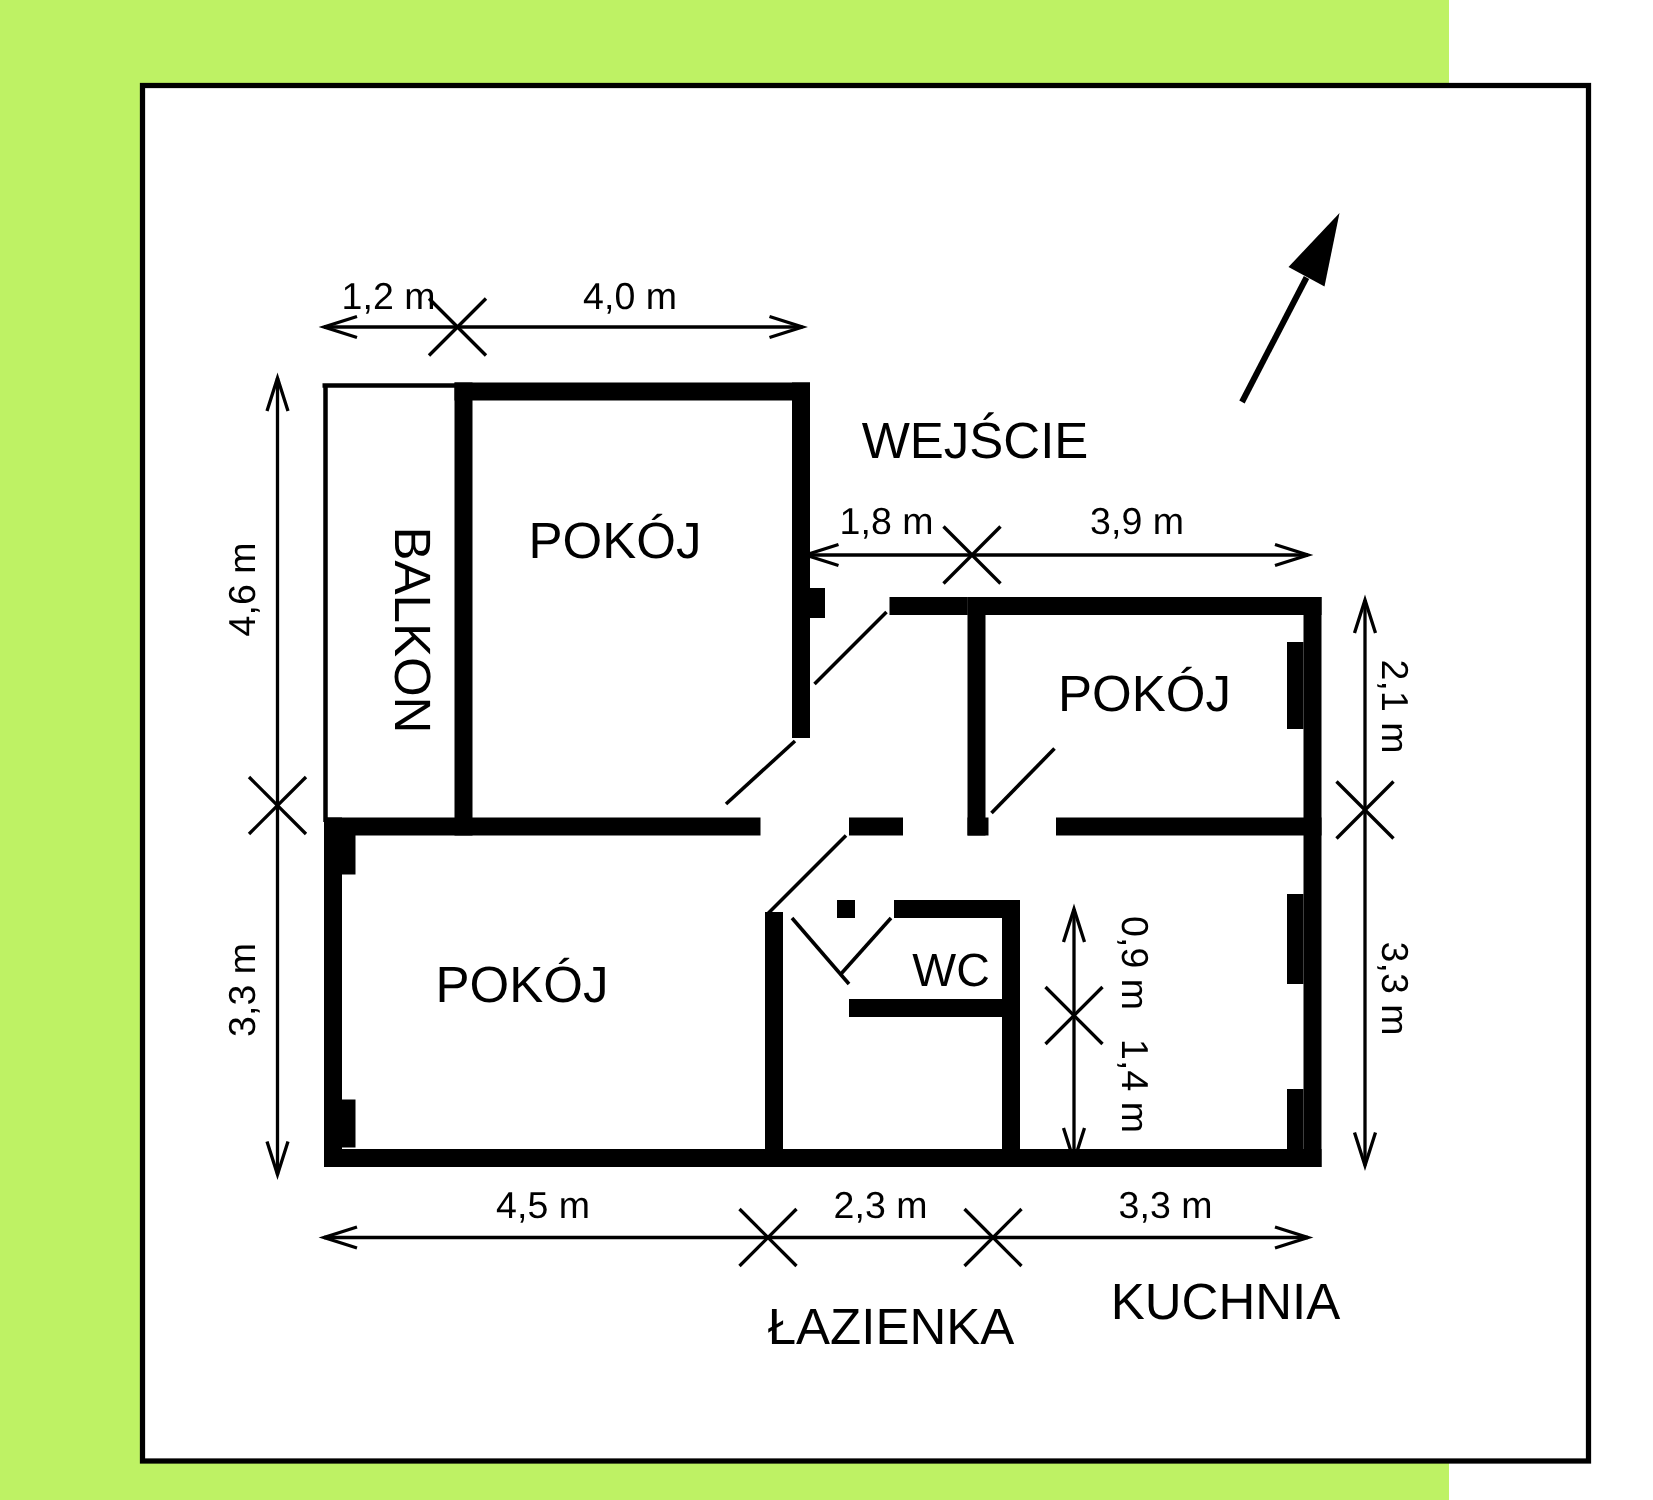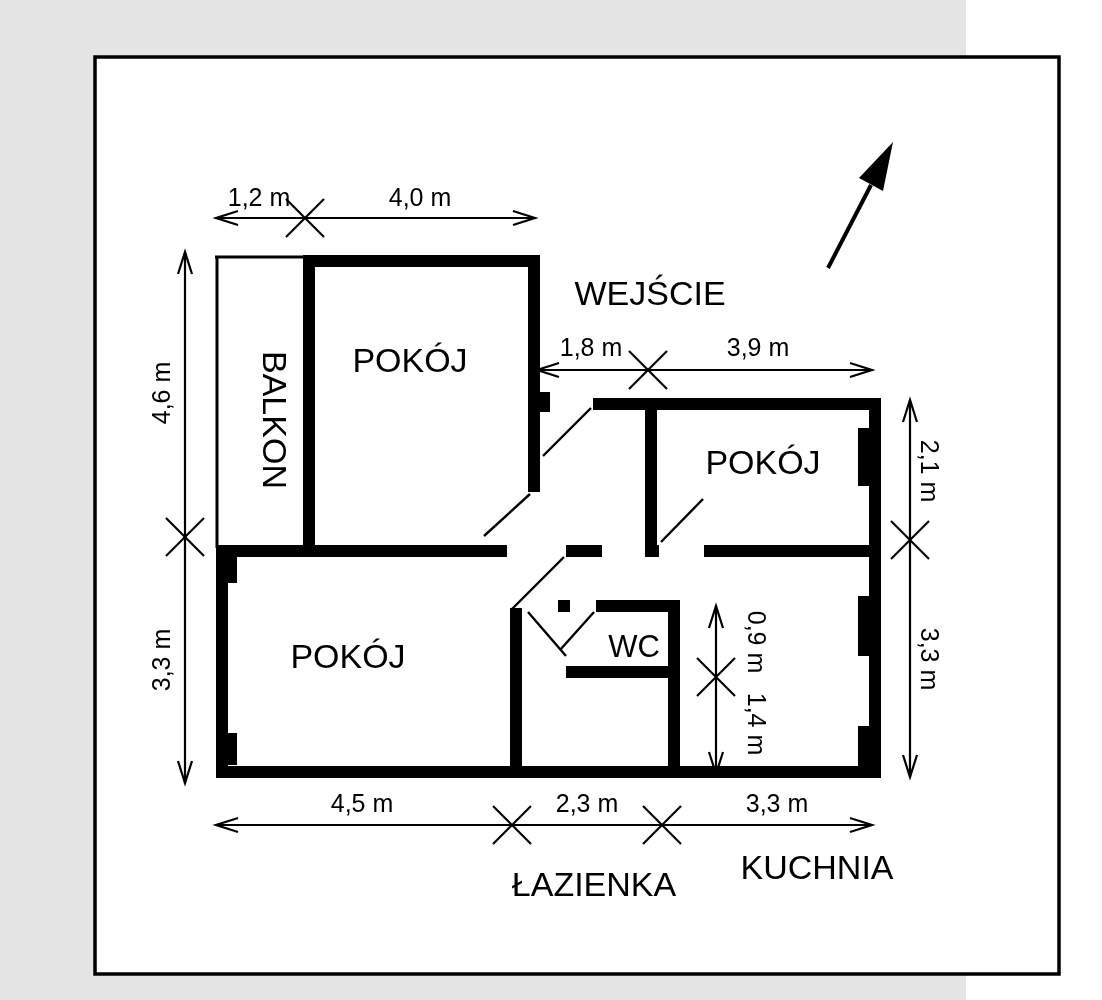--- a/index.html
+++ b/index.html
@@ -1,16 +1,16 @@
 <!DOCTYPE html>
 <html><head>
 <meta charset="utf-8">
 <style>
   html,body{margin:0;padding:0;background:#ffffff;}
-  .stage{position:relative;width:966px;height:1000px;background:#e5e5e5;}
+  .stage{position:relative;width:966px;height:1000px;background:#bef264;}
   svg{display:block;}
   .wall{fill:#000;stroke:none;}
   .thin{stroke:#000;stroke-width:3;fill:none;}
   .dim{stroke:#000;stroke-width:2.2;fill:none;}
   .swing{stroke:#000;stroke-width:2.4;fill:none;}
   .arrow-shaft{stroke:#000;stroke-width:4;fill:none;}
   .arrow-head{fill:#000;}
   text{font-family:"Liberation Sans","DejaVu Sans",sans-serif;fill:#000;}
   .dim-label{font-size:25px;}
   .room-label{font-size:34px;}

